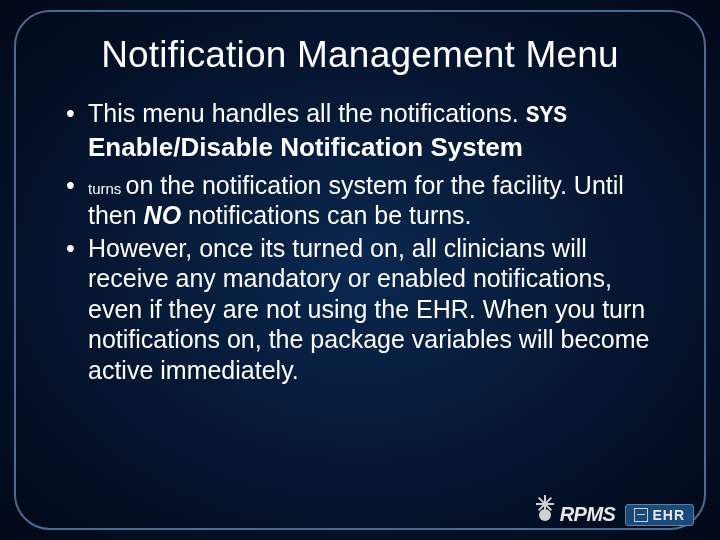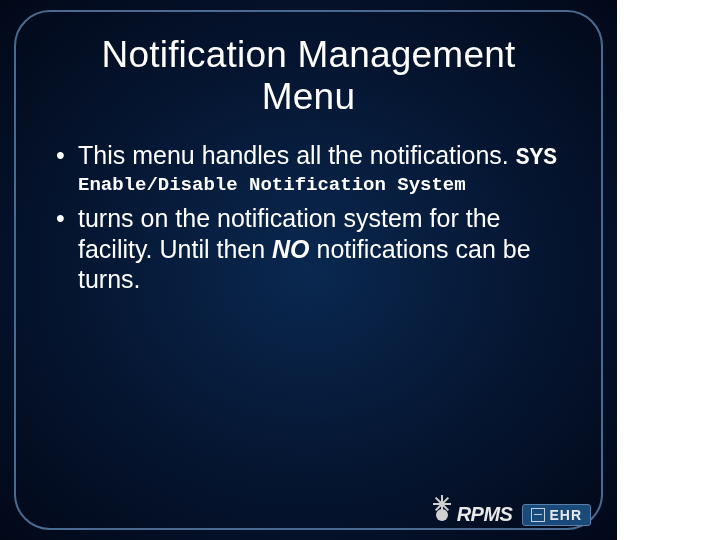--- a/index.html
+++ b/index.html
@@ -4,21 +4,21 @@
 <style>
   html, body {
     margin: 0;
     padding: 0;
     width: 720px;
     height: 540px;
     overflow: hidden;
     font-family: Arial, Helvetica, sans-serif;
   }
   .slide {
-    width: 617px;
+    width: 720px;
     height: 540px;
     background: radial-gradient(ellipse at center, #0a2850 0%, #051530 55%, #020818 100%);
     position: relative;
     box-sizing: border-box;
   }
   .frame {
     position: absolute;
     top: 10px;
     left: 14px;
     right: 14px;
@@ -31,21 +31,21 @@
   .title {
     color: #ffffff;
     font-size: 37px;
     font-weight: 400;
     text-align: center;
     margin: 4px 0 22px 0;
     letter-spacing: 0.2px;
   }
   ul.bullets {
     list-style: none;
-    margin: 2px;
+    margin: 12px;
     padding: 0;
   }
   ul.bullets > li {
     position: relative;
     padding-left: 26px;
     color: #ffffff;
     font-size: 25px;
     line-height: 1.22;
     margin-bottom: 2px;
   }
@@ -58,29 +58,29 @@
     font-size: 25px;
   }
   .mono {
     font-family: "Courier New", Courier, monospace;
     font-size: 23px;
     color: #ffffff;
     font-weight: bold;
   }
   .mono-line {
     display: block;
-    font-family: Liberation Mono, monospace;
-    font-size: 19px;
+    font-family: Liberation Sans, sans-serif;
+    font-size: 26px;
     color: #ffffff;
     font-weight: bold;
     margin-top: 2px;
     margin-bottom: 6px;
   }
   .small-start {
-    font-size: 25px;
+    font-size: 15px;
   }
   .bold {
     font-weight: bold;
     font-style: italic;
   }
   .logo-area {
     position: absolute;
     right: 26px;
     bottom: 14px;
     display: flex;
@@ -162,20 +162,23 @@
     <div class="title">Notification Management Menu</div>
 
     <ul class="bullets">
       <li>
         <span>This menu handles all the notifications.</span>
         <span class="mono">SYS</span>
         <span class="mono-line">Enable/Disable Notification System</span>
       </li>
       <li>
         <span class="small-start">turns </span><span>on the notification system for the facility.  Until then </span><span class="bold">NO</span><span> notifications can be turns.</span>
+      </li>
+      <li>
+        <span>However, once its turned on, all clinicians will receive any mandatory or enabled notifications, even if they are not using the EHR.  When you turn notifications on, the package variables will become active immediately.</span>
       </li>
     </ul>
 
   </div>
 
   <div class="logo-area">
     <div class="rpms-logo">
       <div class="rpms-sun">
         <div class="ray" style="transform: translate(-50%,-11px) rotate(0deg)"></div>
         <div class="ray" style="transform: translate(-50%,-11px) rotate(45deg)"></div>

